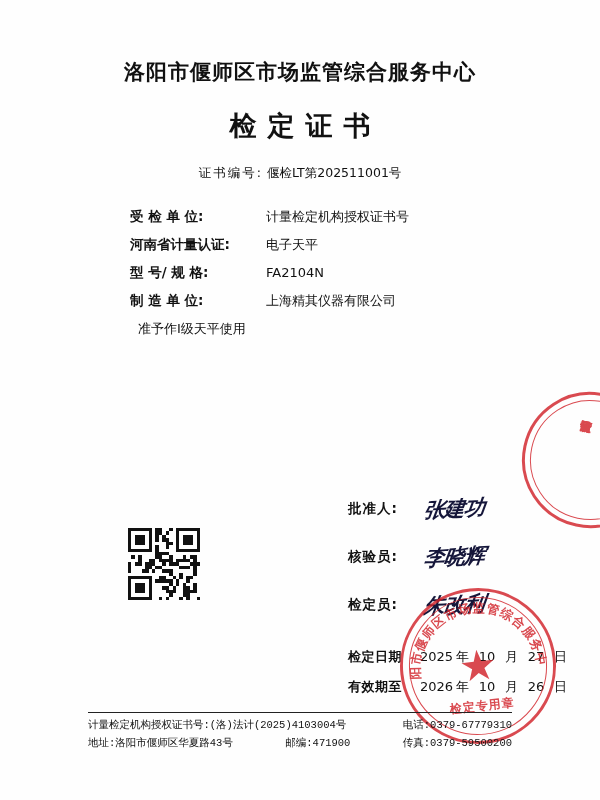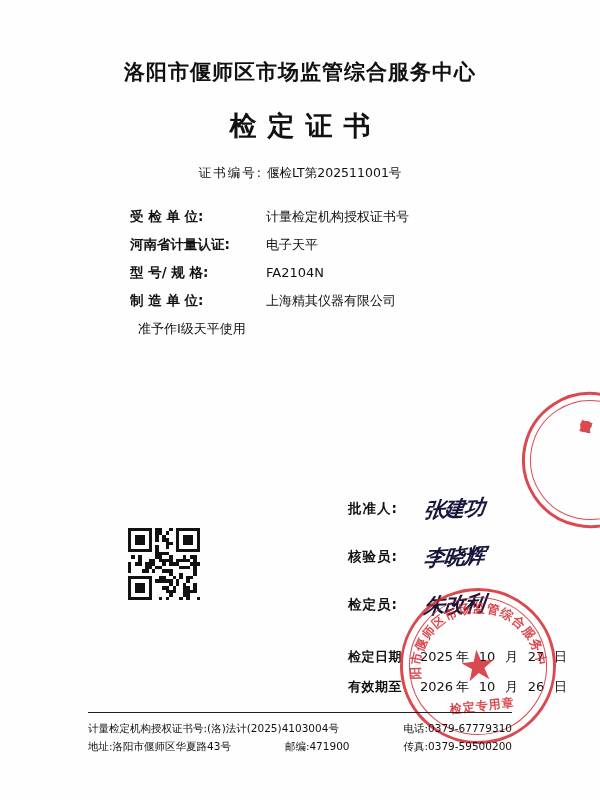--- a/index.html
+++ b/index.html
@@ -261,21 +261,22 @@
     left: 88px;
     top: 718px;
     width: 424px;
     font-size: 10.5px;
     color: #111;
   }
   .footer-row {
     display: flex;
     justify-content: space-between;
     height: 18px;
-    align-items: flex-end;
+    align-items: flex-start;
+    font-family: Liberation Mono, monospace;
   }
   .footer-left { white-space: nowrap; }
   .footer-right { white-space: nowrap; }
   .page-num {
     position: absolute;
     left: 0;
     top: 760px;
     width: 600px;
     text-align: center;
     font-size: 10.5px;

